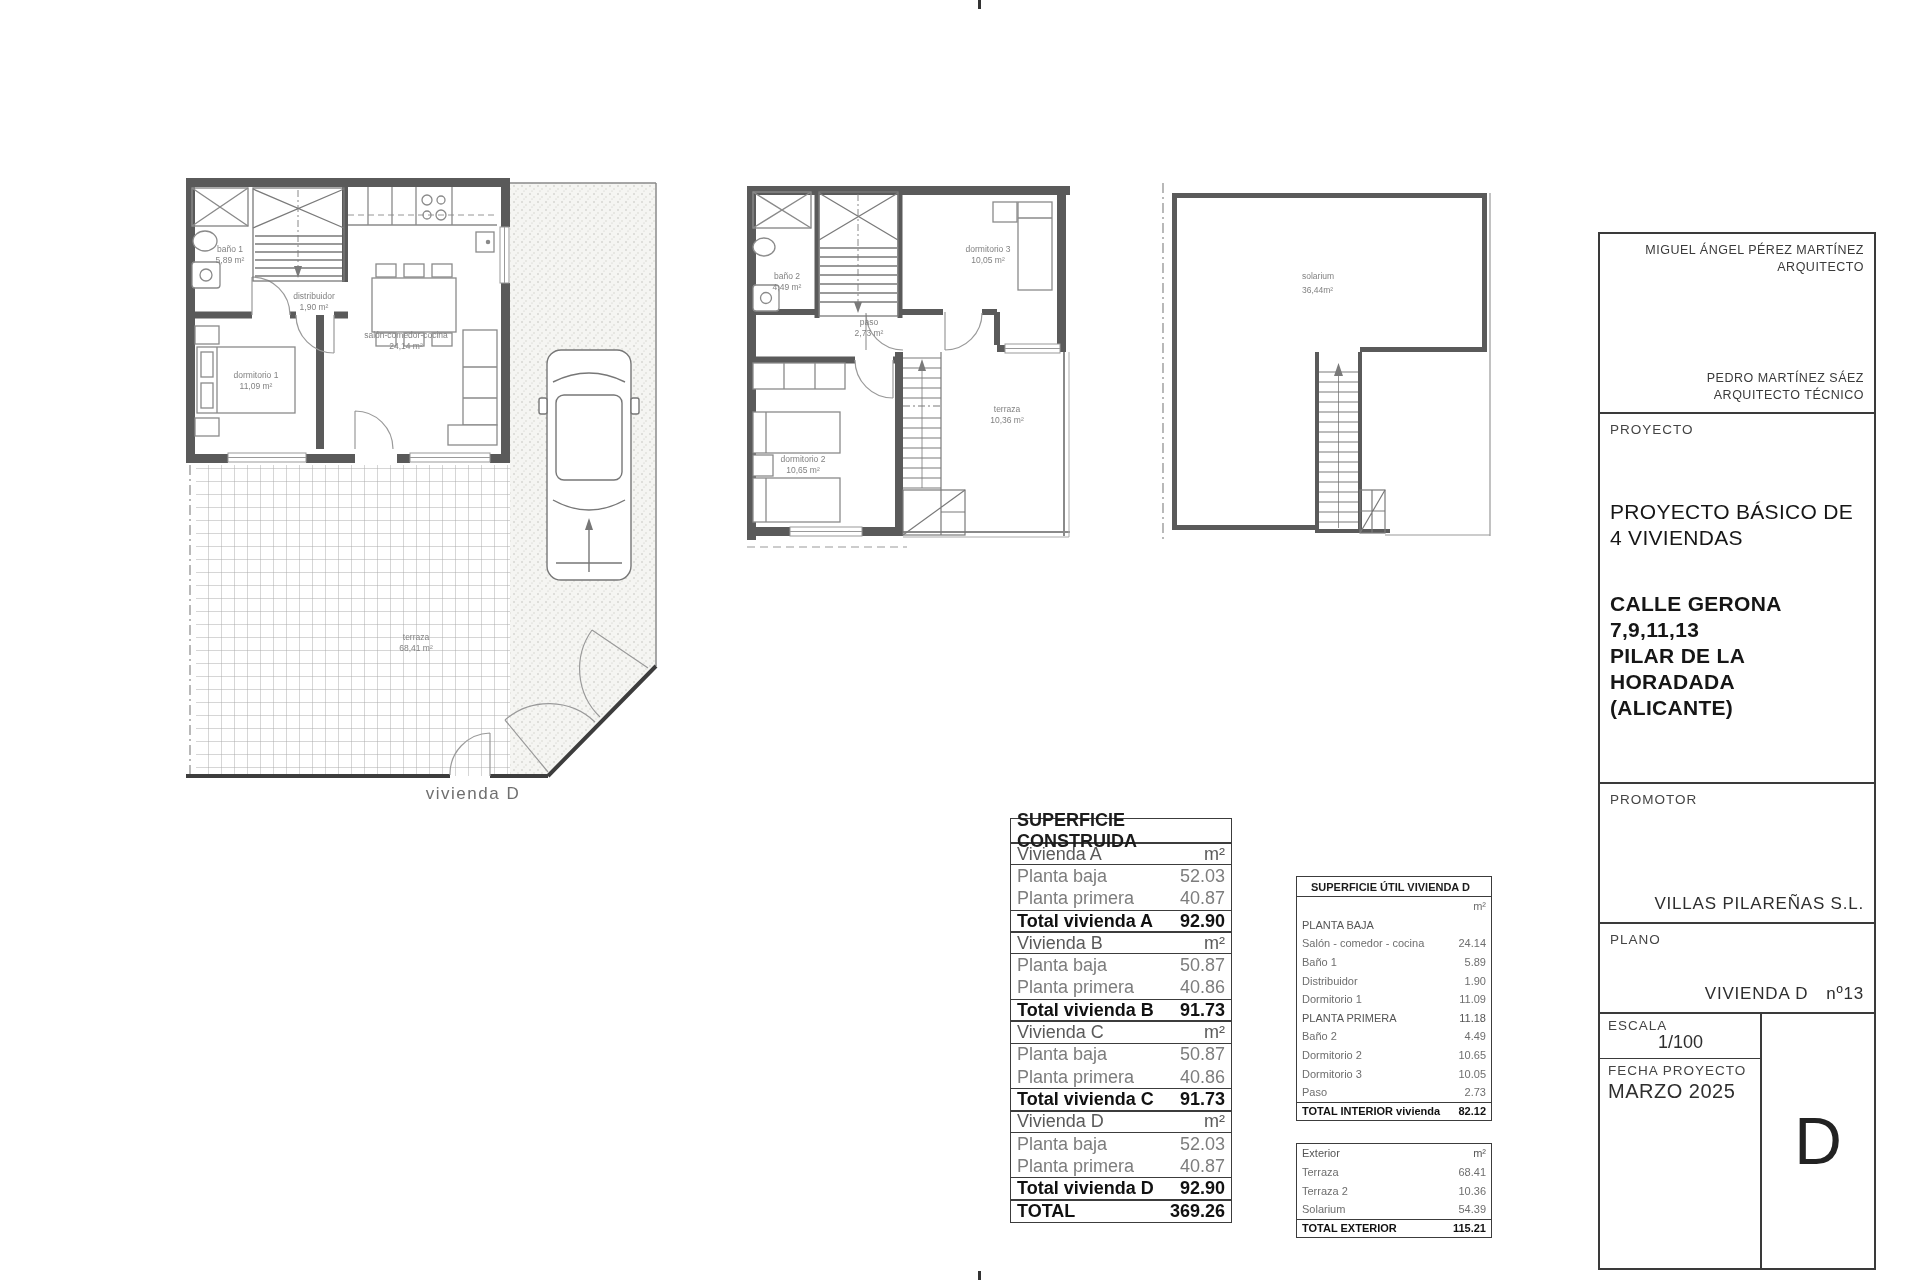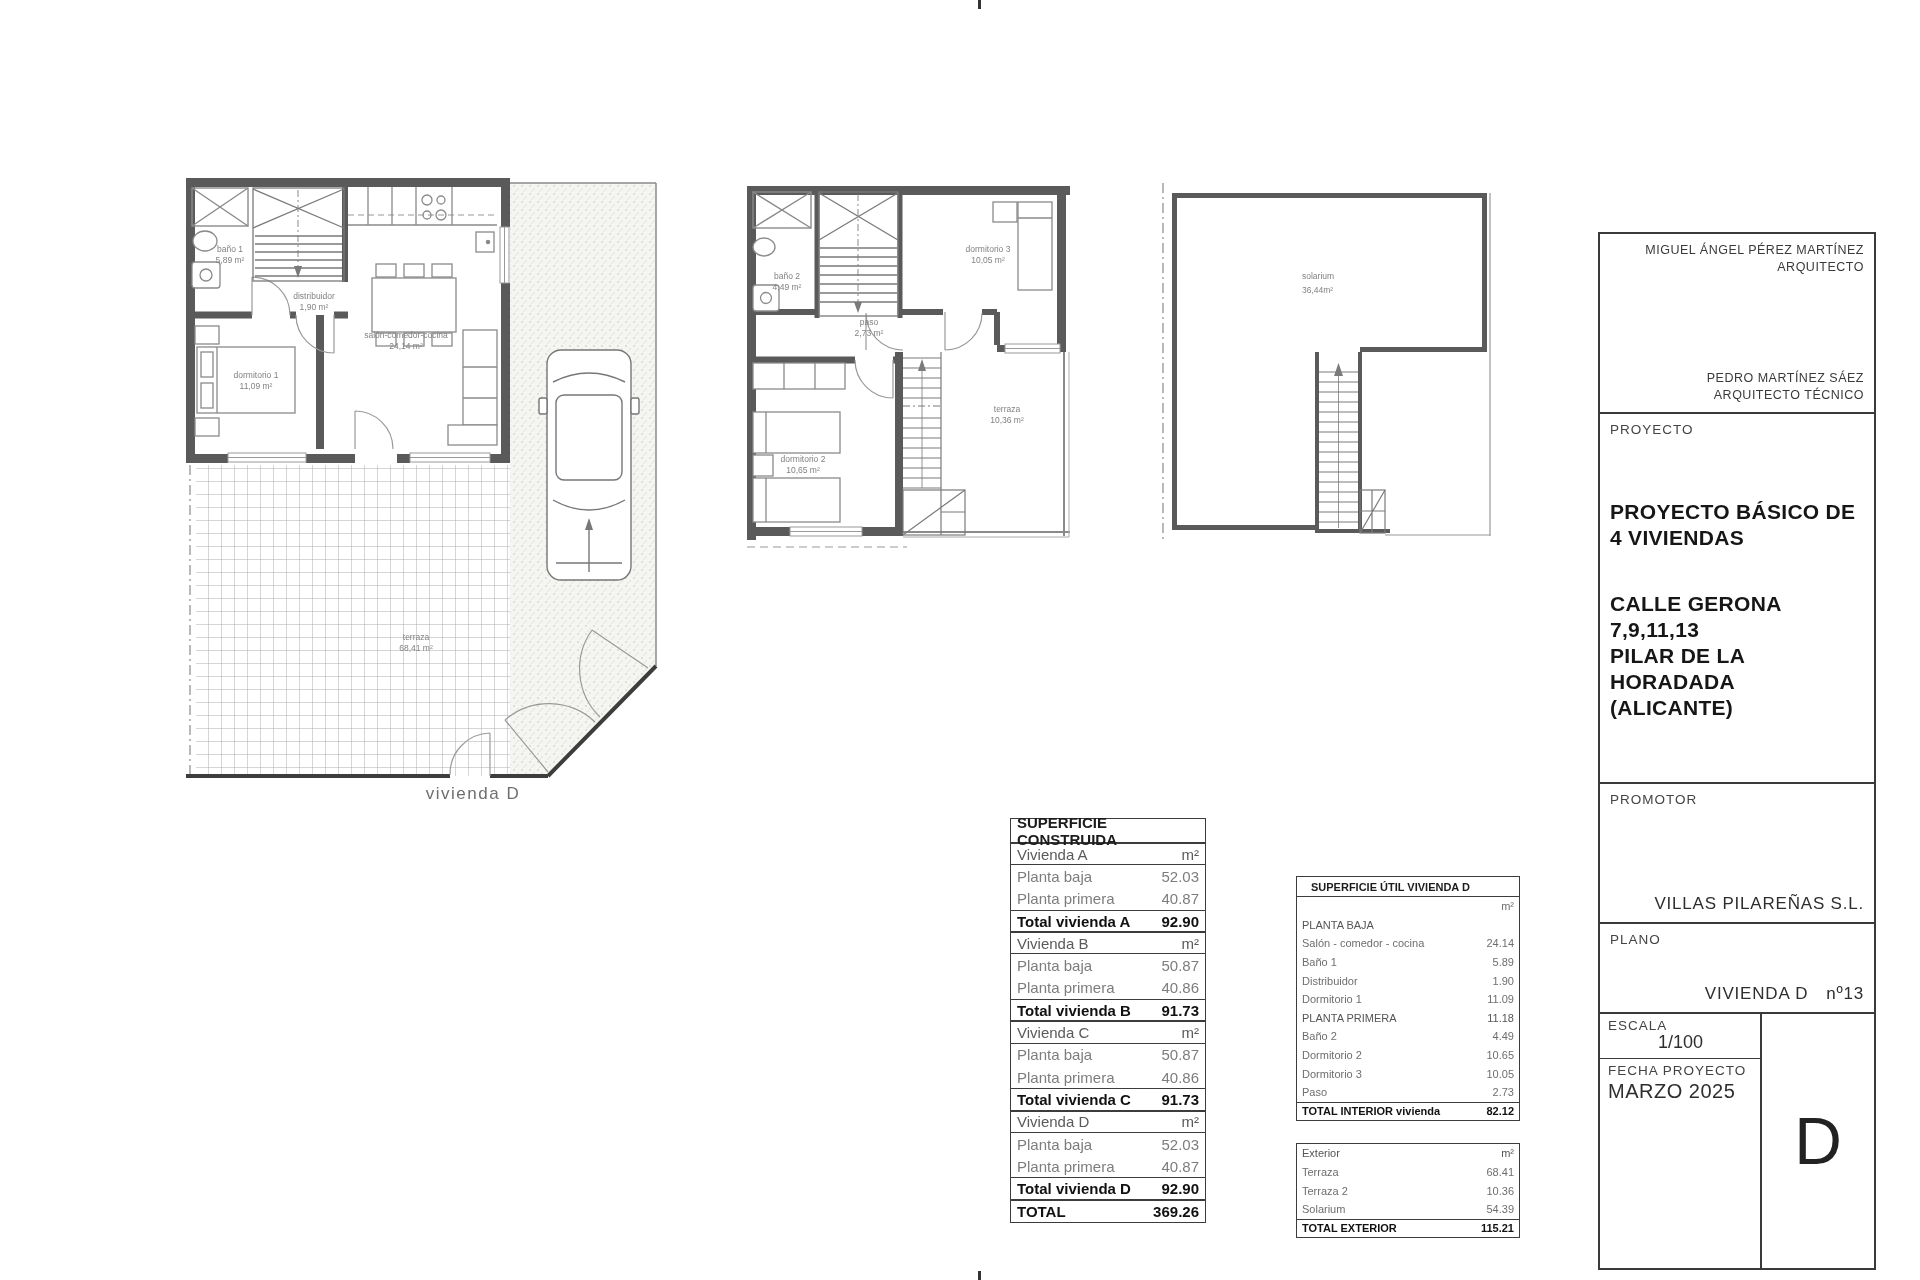--- a/index.html
+++ b/index.html
@@ -3,49 +3,49 @@
 <meta charset="utf-8">
 <style>
   html,body{margin:0;padding:0;background:#ffffff;}
   body{width:1920px;height:1280px;position:relative;overflow:hidden;
        font-family:"Liberation Sans",sans-serif;color:#333;}
   svg text{font-family:"Liberation Sans",sans-serif;}
   .abs{position:absolute;}
 
   
   .dtable{position:absolute;background:#fff;border:1.5px solid #3c3c3c;box-sizing:border-box;}
-  .t1{left:1010px;top:818px;width:196px;font-size:15px;}
+  .t1{left:1010px;top:818px;width:222px;font-size:18px;}
   .t1 .tr{display:flex;justify-content:space-between;align-items:center;height:22.3px;padding:0 6px;box-sizing:border-box;}
   .t1 .th{font-weight:bold;justify-content:center;color:#1c1c1c;border-bottom:1px solid #3c3c3c;height:24px;}
   .t1 .sec{border-top:1px solid #3c3c3c;border-bottom:1px solid #3c3c3c;color:#5a5a5a;}
   .t1 .itm{color:#7d7d7d;}
   .t1 .tot{font-weight:bold;color:#111;border-top:1px solid #3c3c3c;border-bottom:1px solid #3c3c3c;}
   .t1 .tr:last-child{border-bottom:none;}
 
-  .t2{left:1296px;top:876px;width:224px;font-size:11px;border:none;background:transparent;}
+  .t2{left:1296px;top:876px;width:196px;font-size:11px;border:none;background:transparent;}
   .t2 .box{border:1.5px solid #3c3c3c;background:#fff;}
   .t2 .box2{margin-top:22px;}
   .t2 .tr{display:flex;justify-content:space-between;align-items:center;height:18.6px;padding:0 5px;box-sizing:border-box;color:#6e6e6e;}
   .t2 .th{font-weight:bold;color:#1c1c1c;justify-content:flex-start;height:20px;border-bottom:1px solid #3c3c3c;padding-left:14px;}
   .t2 .sec{color:#555;}
   .t2 .tot{font-weight:bold;color:#111;border-top:1.5px solid #3c3c3c;}
 
   
   .tblock{left:1598px;top:232px;width:278px;height:1038px;border:2px solid #3a3a3a;
           box-sizing:border-box;display:flex;flex-direction:column;background:#fff;color:#3a3a3a;}
   .tb-logo{height:168px;border-bottom:1px solid #3a3a3a;display:flex;flex-direction:column;
            align-items:center;justify-content:center;box-sizing:border-box;}
   .logo-main{font-size:62px;font-weight:900;letter-spacing:2px;color:#111;transform:scaleY(1.12);line-height:1;}
   .logo-sub{font-size:24px;letter-spacing:7px;color:#2a2a2a;margin-top:10px;}
   .tb-names{height:180px;border-bottom:2px solid #3a3a3a;box-sizing:border-box;display:flex;
             flex-direction:column;justify-content:space-between;padding:8px 10px;text-align:right;
             font-size:12.5px;letter-spacing:0.5px;line-height:17px;}
   .tb-proyecto{height:370px;border-bottom:2px solid #3a3a3a;box-sizing:border-box;padding:8px 10px;}
   .tb-label{font-size:13.5px;letter-spacing:1px;color:#444;}
-  .tb-title{margin-top:62px;font-weight:bold;font-size:21px;line-height:26px;color:#161616;letter-spacing:0.3px;}
+  .tb-title{margin-top:62px;font-weight:normal;font-size:21px;line-height:26px;color:#161616;letter-spacing:0.3px;}
   .tb-addr{margin-top:40px;font-weight:bold;font-size:21px;line-height:26px;color:#161616;letter-spacing:0.3px;}
   .tb-promotor{height:140px;border-bottom:2px solid #3a3a3a;box-sizing:border-box;padding:8px 10px;
                display:flex;flex-direction:column;justify-content:space-between;}
   .tb-promotor .val{text-align:right;font-size:17px;letter-spacing:0.8px;color:#2e2e2e;}
   .tb-plano{height:90px;border-bottom:2px solid #3a3a3a;box-sizing:border-box;padding:8px 10px;
             display:flex;flex-direction:column;justify-content:space-between;}
   .tb-plano .val{text-align:right;font-size:17px;letter-spacing:0.8px;color:#2e2e2e;}
   .tb-plano .val .num{margin-left:18px;}
   .tb-bottom{flex:1;display:flex;border-radius:13px;}
   .tb-left{width:162px;border-right:2px solid #3a3a3a;box-sizing:border-box;display:flex;flex-direction:column;}

